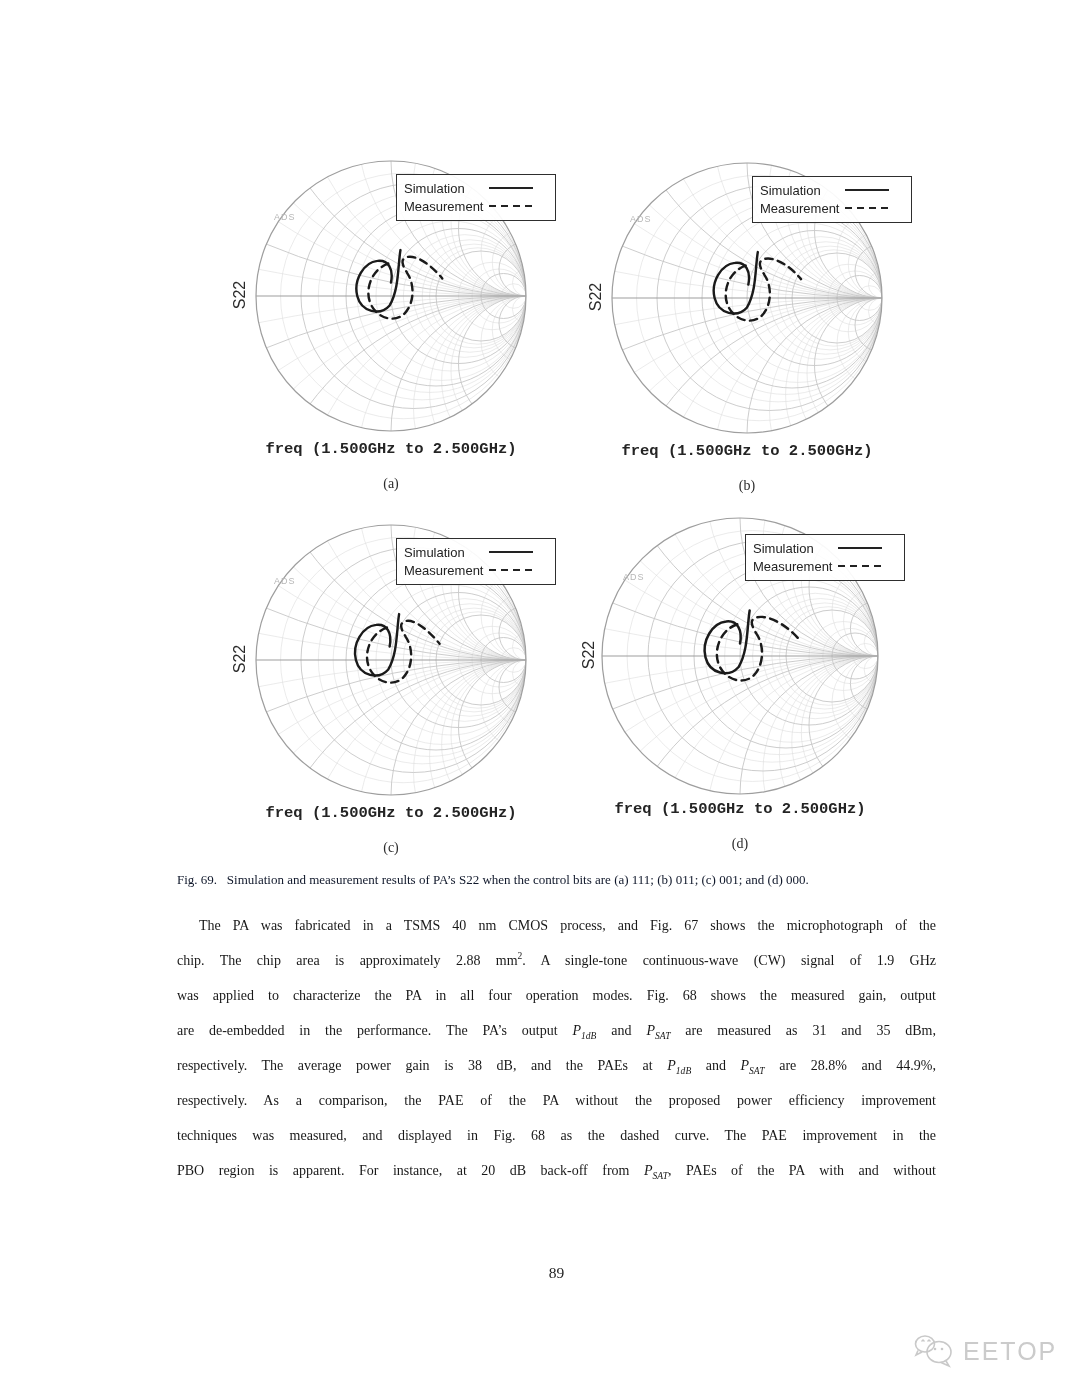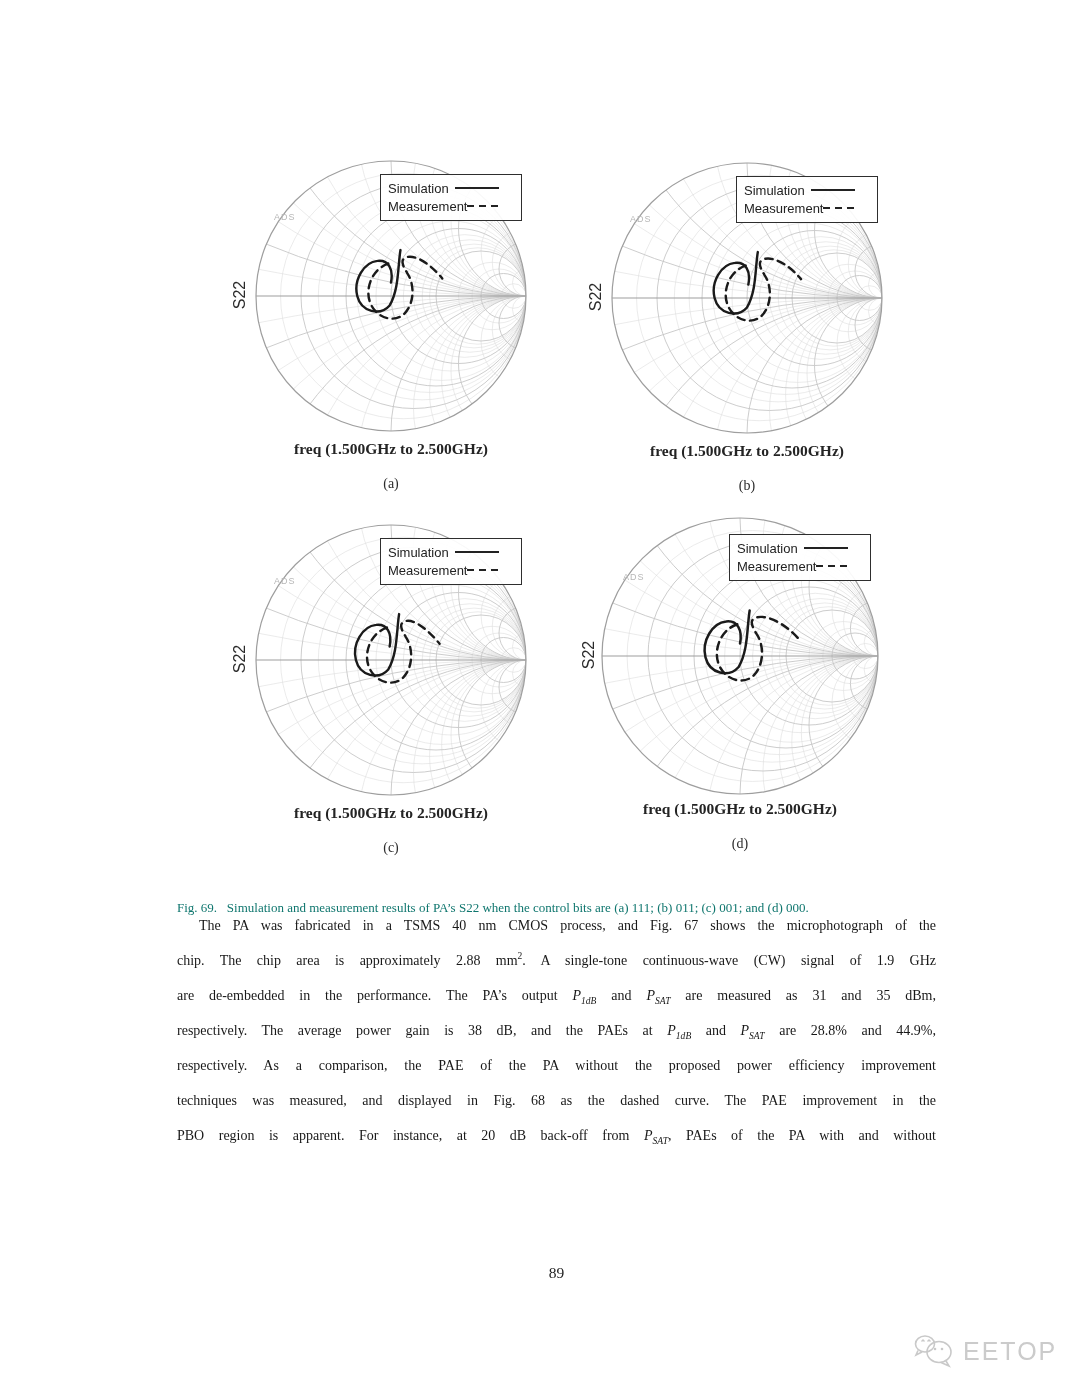--- a/index.html
+++ b/index.html
@@ -22,45 +22,45 @@
     position:absolute; left:42px; top:28px;
     font-family:"Liberation Sans", sans-serif; font-size:9px;
     color:#b7b7b7; letter-spacing:1px;margin-top:32px;
   }
   .ylab {
     position:absolute; left:-62px; top:134px; width:140px; text-align:center;
     transform:rotate(-90deg);
     font-family:"Liberation Sans", sans-serif; font-size:16px; color:#2a2a2a;
   }
   .legend {
-    position:absolute; left:148px; top:22px; width:142px;
+    position:absolute; left:164px; top:22px; width:160px;
     background:rgba(255,255,255,0.93);
     border:1.6px solid #2e2e2e; padding:4px 22px 5px 7px;
   }
   .lrow { display:flex; align-items:center; justify-content:space-between; height:18px; }
   .lrow span.ltext {
     font-family:"Liberation Sans", sans-serif; font-size:13px; color:#222;
   }
   .lsample { width:44px; height:2.2px; }
   .lsample.solid  { background:#222; }
   .lsample.dashed { background:repeating-linear-gradient(90deg,#222 0 7px,transparent 7px 12px); }
 
   .xlab {
     position:absolute; left:0; right:0; top:288px; text-align:center;
-    font-family:Liberation Serif, serif; font-size:15.5px; font-weight:bold; color:#242424;
+    font-family:Liberation Mono, monospace; font-size:15.5px; font-weight:bold; color:#242424;
   }
   .sublab {
     position:absolute; left:0; right:0; top:324px; text-align:center;
     font-size:14px; color:#2b2b2b;
   }
 
   
   .caption {
-    position:absolute; left:177px; top:900px; width:742px;
-    font-size:13px; color:#0f766e; white-space:pre-wrap;
+    position:absolute; left:177px; top:872px; width:742px;
+    font-size:13px; color:#0f172a; white-space:pre-wrap;
   }
   .body-text { position:absolute; left:177px; top:908px; width:759px; }
   .bline {
     font-size:14px; line-height:35px; color:#181818;
     text-align:justify; text-align-last:justify;
   }
   .bline.indent { text-indent:22px; }
   .bline sup { font-size:68%; vertical-align:super; line-height:0; }
   .bline sub { font-size:68%; vertical-align:sub; line-height:0; }
   .bline i { font-style:italic; }
@@ -418,20 +418,21 @@
       <div class="xlab">freq (1.500GHz to 2.500GHz)</div>
       <div class="sublab">(d)</div>
     </div>
 
     <div class="caption">Fig. 69.   Simulation and measurement results of PA’s S22 when the control bits are (a) 111; (b) 011; (c) 001; and (d) 000.</div>
   </div>
 
   <div class="body-text">
       <div class="bline indent">The PA was fabricated in a TSMS 40 nm CMOS process, and Fig. 67 shows the microphotograph of the</div>
       <div class="bline">chip. The chip area is approximately 2.88 mm<sup>2</sup>. A single-tone continuous-wave (CW) signal of 1.9 GHz</div>
+      <div class="bline">was applied to characterize the PA in all four operation modes. Fig. 68 shows the measured gain, output</div>
       <div class="bline">are de-embedded in the performance. The PA’s output <i>P</i><sub><i>1dB</i></sub> and <i>P</i><sub><i>SAT</i></sub> are measured as 31 and 35 dBm,</div>
       <div class="bline">respectively. The average power gain is 38 dB, and the PAEs at <i>P</i><sub><i>1dB</i></sub> and <i>P</i><sub><i>SAT</i></sub> are 28.8% and 44.9%,</div>
       <div class="bline">respectively. As a comparison, the PAE of the PA without the proposed power efficiency improvement</div>
       <div class="bline">techniques was measured, and displayed in Fig. 68 as the dashed curve. The PAE improvement in the</div>
       <div class="bline">PBO region is apparent. For instance, at 20 dB back-off from <i>P</i><sub><i>SAT</i></sub>, PAEs of the PA with and without</div>
     </div>
 
   <div class="page-number">89</div>
 
   <div class="watermark">

